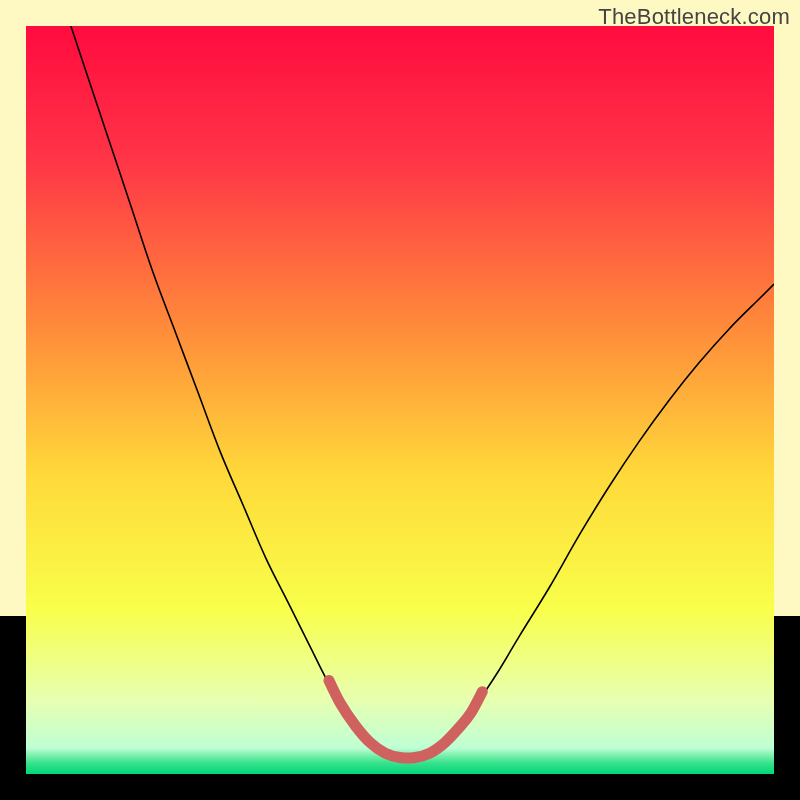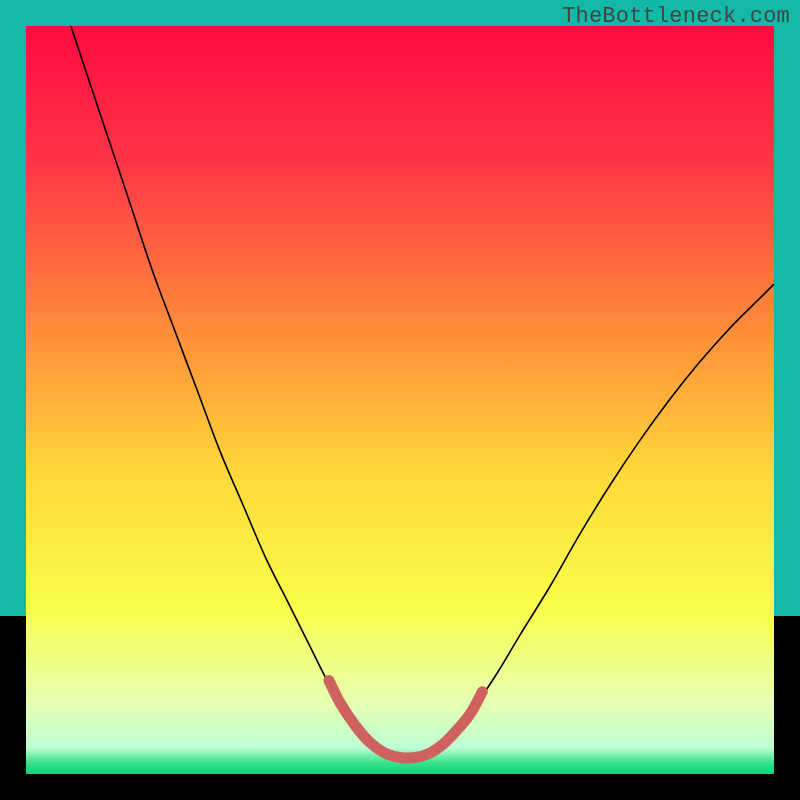--- a/index.html
+++ b/index.html
@@ -10,22 +10,21 @@
     overflow: hidden;
     background: #000;
     font-family: Arial, Helvetica, sans-serif;
   }
   .frame {
     position: absolute;
     left: 0;
     top: 0;
     width: 800px;
     height: 616px;
-    background: #14b8a6;
-    font-family: Liberation Mono, monospace;
+    background: #fef9c3;
   }
   .plot {
     position: absolute;
     left: 26px;
     top: 26px;
     width: 748px;
     height: 748px;
     overflow: hidden;
   }
   .watermark {

